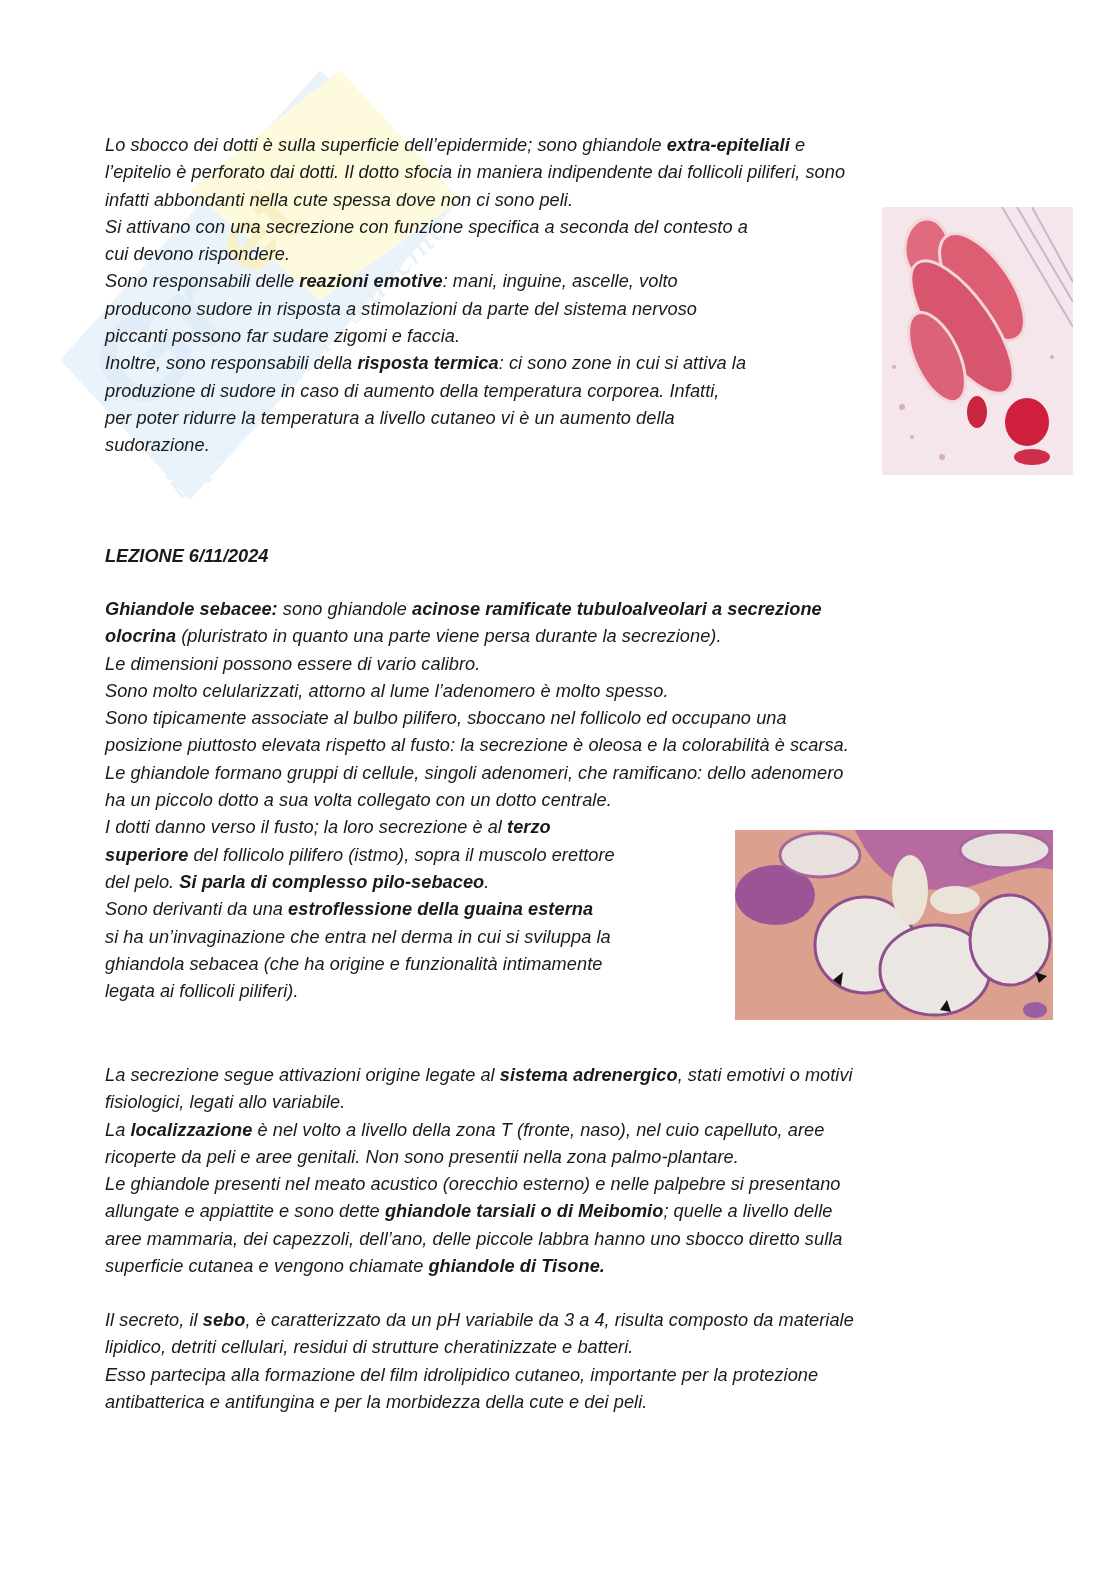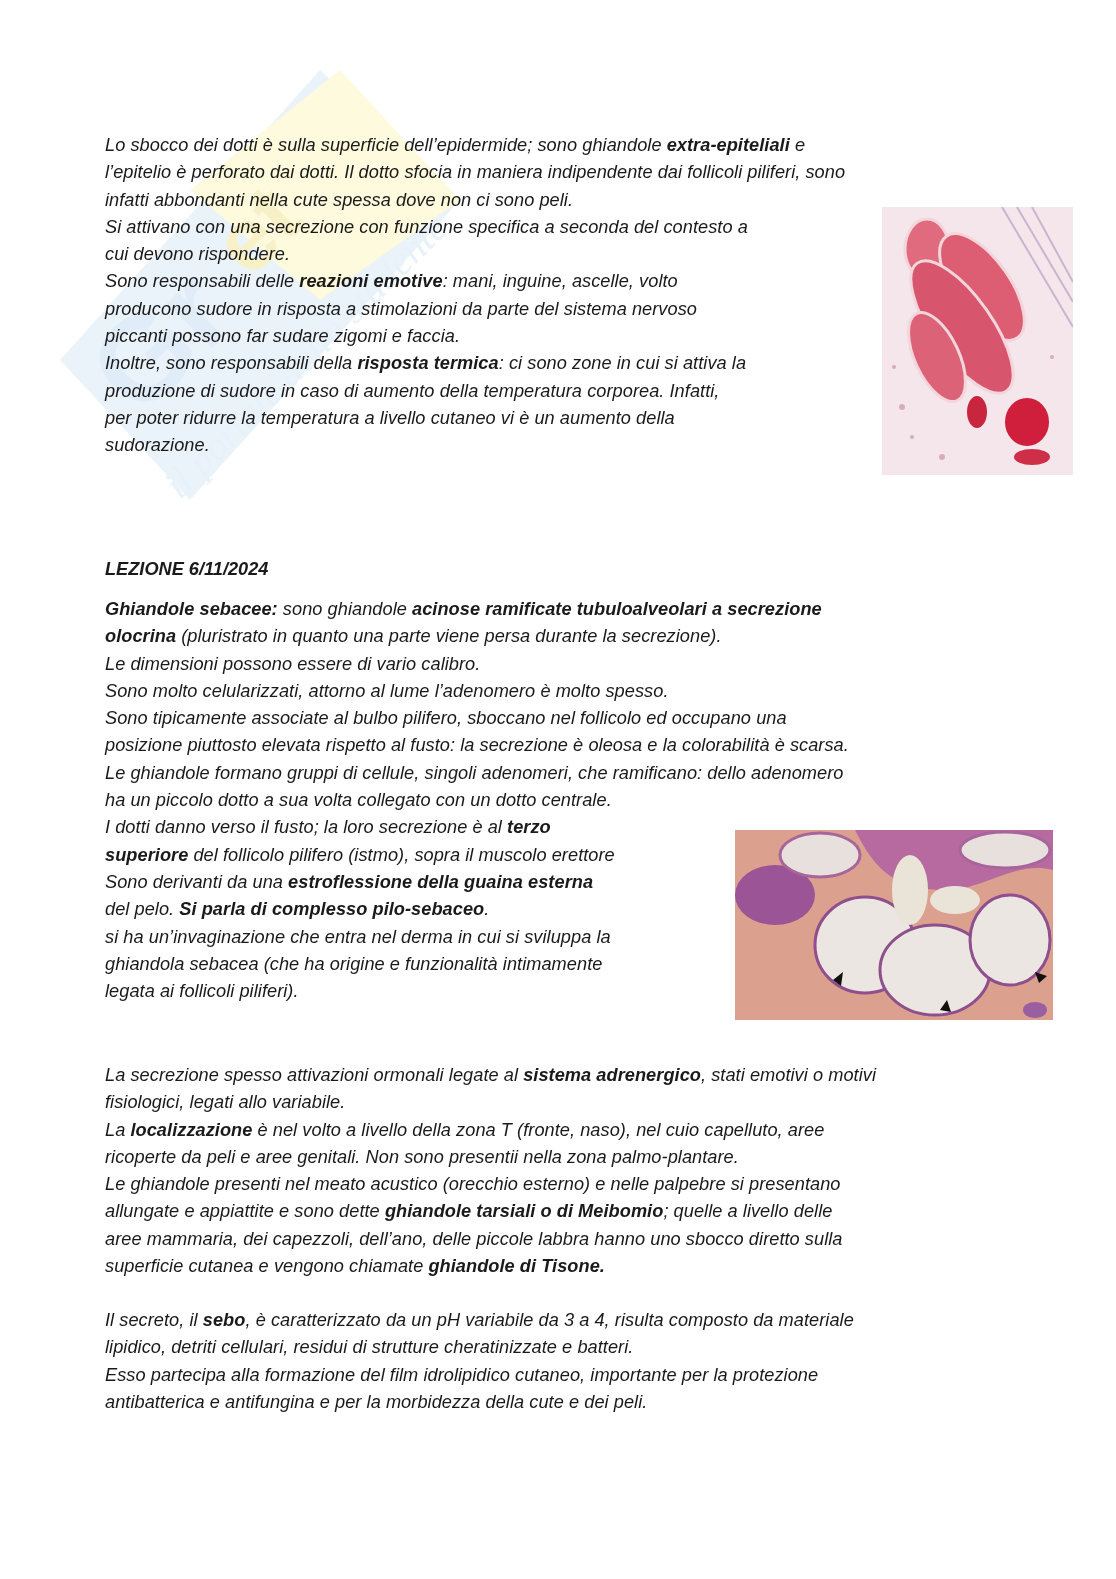--- a/index.html
+++ b/index.html
@@ -60,36 +60,36 @@
     <g fill="#a3445e" opacity="0.35">
       <circle cx="20" cy="200" r="3"></circle>
         <circle cx="30" cy="230" r="2"></circle>
         <circle cx="12" cy="160" r="2"></circle>
       <circle cx="170" cy="150" r="2"></circle>
         <circle cx="60" cy="250" r="3"></circle>
     </g>
   </svg>
 </div>
 
-<div class="block heading" style="top:556px;">LEZIONE 6/11/2024</div>
+<div class="block heading" style="top:543px;">LEZIONE 6/11/2024</div>
 
 <div class="block" style="top:596px;">
   <div id="s2">
       <div class="line"><b>Ghiandole sebacee:</b><span> sono ghiandole </span><b>acinose ramificate tubuloalveolari a secrezione</b></div>
       <div class="line"><b>olocrina</b><span> (pluristrato in quanto una parte viene persa durante la secrezione).</span></div>
       <div class="line"><span>Le dimensioni possono essere di vario calibro.</span></div>
       <div class="line"><span>Sono molto celularizzati, attorno al lume l’adenomero è molto spesso.</span></div>
       <div class="line"><span>Sono tipicamente associate al bulbo pilifero, sboccano nel follicolo ed occupano una</span></div>
       <div class="line"><span>posizione piuttosto elevata rispetto al fusto: la secrezione è oleosa e la colorabilità è scarsa.</span></div>
       <div class="line"><span>Le ghiandole formano gruppi di cellule, singoli adenomeri, che ramificano: dello adenomero</span></div>
       <div class="line"><span>ha un piccolo dotto a sua volta collegato con un dotto centrale.</span></div>
       <div class="line"><span>I dotti danno verso il fusto; la loro secrezione è al </span><b>terzo</b></div>
       <div class="line"><b>superiore</b><span> del follicolo pilifero (istmo), sopra il muscolo erettore</span></div>
+      <div class="line"><span>del pelo.  </span><b>Si parla di complesso pilo-sebaceo</b><span>.</span></div>
       <div class="line"><span>Sono derivanti da una </span><b>estroflessione della guaina esterna</b></div>
-      <div class="line"><span>del pelo.  </span><b>Si parla di complesso pilo-sebaceo</b><span>.</span></div>
       <div class="line"><span>si ha un’invaginazione che entra nel derma in cui si sviluppa la</span></div>
       <div class="line"><span>ghiandola sebacea (che ha origine e funzionalità intimamente</span></div>
       <div class="line"><span>legata ai follicoli piliferi).</span></div>
     </div>
 </div>
 
 <div class="figure" style="left:735px; top:830px; width:318px; height:190px;">
   <svg width="318" height="190" viewBox="0 0 318 190">
     <rect width="318" height="190" fill="#d99a8a"></rect>
     <path d="M0 0 H318 V190 H0 Z" fill="#dca08f"></path>
@@ -104,21 +104,21 @@
     <ellipse cx="220" cy="70" rx="25" ry="14" fill="#eae3d8"></ellipse>
     <polygon points="98,150 108,142 106,156" fill="#111"></polygon>
     <polygon points="205,180 212,170 216,182" fill="#111"></polygon>
     <polygon points="300,142 312,146 304,153" fill="#111"></polygon>
     <ellipse cx="300" cy="180" rx="12" ry="8" fill="#9a5fa0"></ellipse>
   </svg>
 </div>
 
 <div class="block" style="top:1062px;">
   <div id="s3">
-      <div class="line"><span>La secrezione spesso attivazioni ormonali legate al </span><b>sistema adrenergico</b><span>, stati emotivi o motivi</span></div>
+      <div class="line"><span>La secrezione segue attivazioni origine legate al </span><b>sistema adrenergico</b><span>, stati emotivi o motivi</span></div>
       <div class="line"><span>fisiologici, legati allo variabile.</span></div>
       <div class="line"><span>La </span><b>localizzazione</b><span> è nel volto a livello della zona T (fronte, naso), nel cuio capelluto, aree</span></div>
       <div class="line"><span>ricoperte da peli e aree genitali. Non sono presentii nella zona palmo-plantare.</span></div>
       <div class="line"><span>Le ghiandole presenti nel meato acustico (orecchio esterno) e nelle palpebre si presentano</span></div>
       <div class="line"><span>allungate e appiattite e sono dette </span><b>ghiandole tarsiali o di Meibomio</b><span>; quelle a livello delle</span></div>
       <div class="line"><span>aree mammaria, dei capezzoli, dell’ano, delle piccole labbra hanno uno sbocco diretto sulla</span></div>
       <div class="line"><span>superficie cutanea e vengono chiamate </span><b>ghiandole di Tisone.</b></div>
     </div>
 </div>
 

